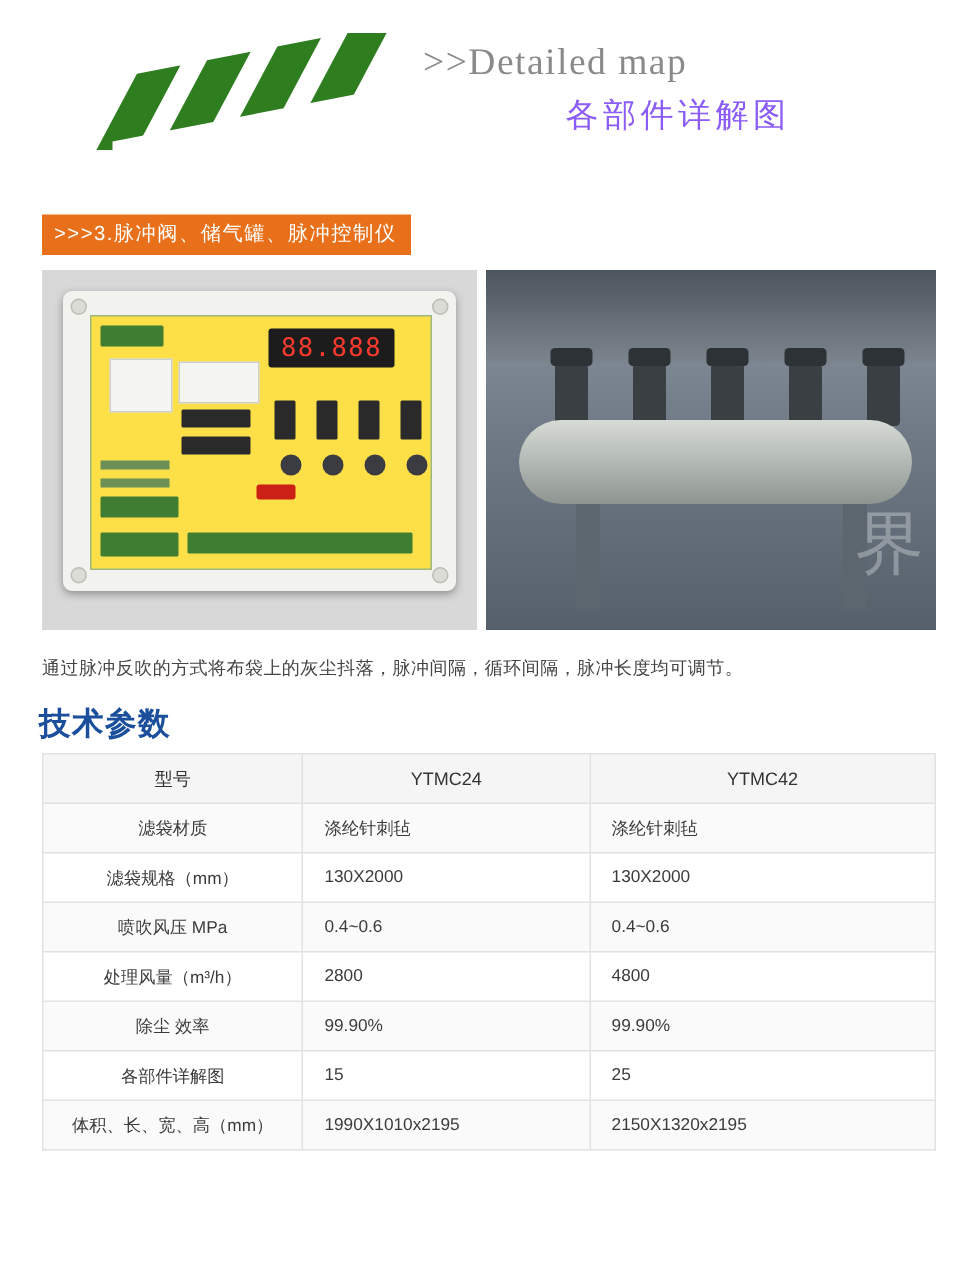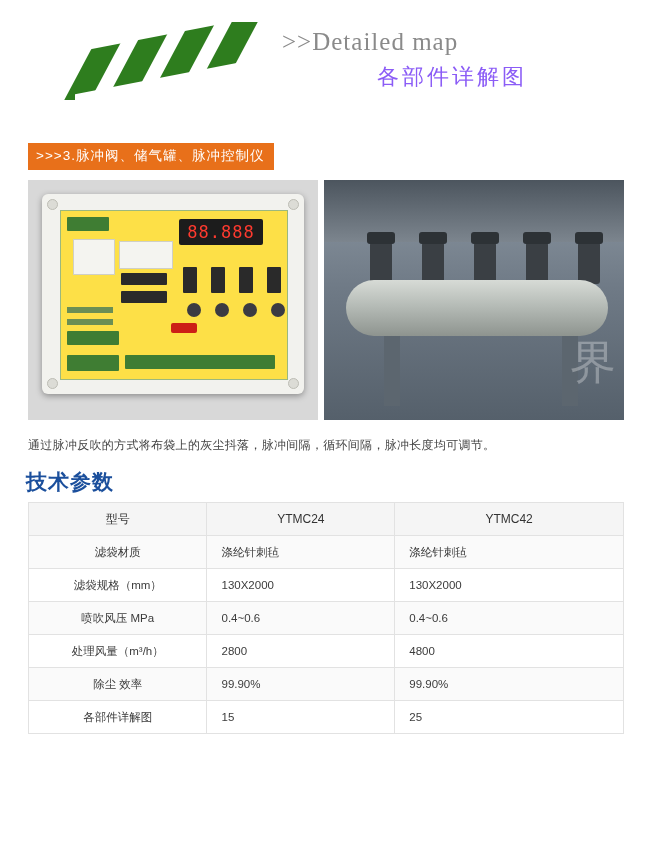--- a/index.html
+++ b/index.html
@@ -414,17 +414,22 @@
         <tr>
           <td class="label">除尘 效率</td>
           <td class="col-a">99.90%</td>
           <td class="col-b">99.90%</td>
         </tr>
         <tr>
           <td class="label">各部件详解图</td>
           <td class="col-a">15</td>
           <td class="col-b">25</td>
         </tr>
+        <tr>
+          <td class="label">体积、长、宽、高（mm）</td>
+          <td class="col-a">1990X1010x2195</td>
+          <td class="col-b">2150X1320x2195</td>
+        </tr>
       </tbody>
     </table>
   </div>
 
 </div>
 
 </body></html>

